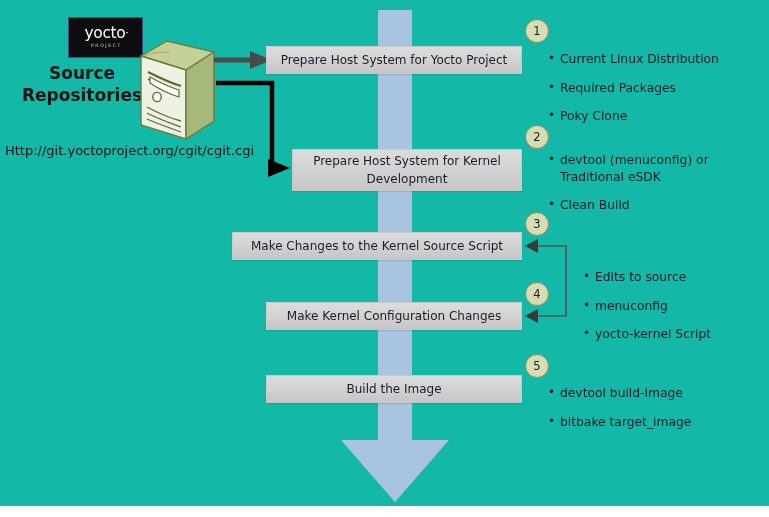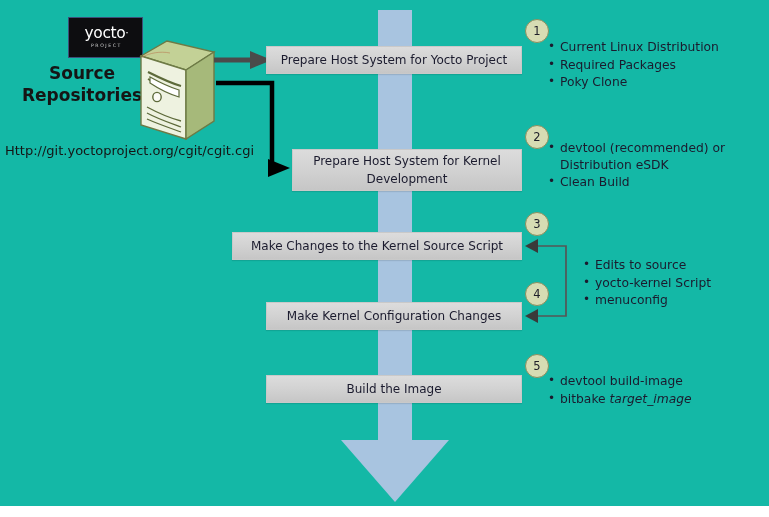--- a/index.html
+++ b/index.html
@@ -146,33 +146,33 @@
     line-height: 16.5px;
   }
   .bullets ul {
     margin: 0;
     padding: 0;
     list-style: none;
   }
   .bullets li {
     position: relative;
     padding-left: 12px;
-    margin: 0 0 1px 0;
+    margin: 12px 0 1px 0;
     white-space: nowrap;
   }
   .bullets li::before {
     content: "\2022";
     position: absolute;
     left: 0;
     top: -1px;
     font-size: 12px;
     color: #1b1b2e;
   }
   .bullets li.wrap { white-space: normal; }
-  .ital { font-style: italic; }
+  .ital { }
 
   
   .conn { position: absolute; }
 </style>
 </head>
 <body>
 
 <div id="canvas">
 
   <div class="blue-shaft"></div>
@@ -245,21 +245,21 @@
   </div>
 
   <div class="pbox" style="left:292px; top:149px; width:230px; height:42px;">
     <span>Prepare Host System for Kernel Development</span>
   </div>
   <div class="step-circle" style="left:525px; top:125px;">
     <span>2</span>
   </div>
   <div class="bullets" style="left:548px; top:140px; width:180px;">
     <ul>
-      <li class="wrap">devtool (recommended) or Distribution eSDK</li>
+      <li class="wrap">devtool (menuconfig) or Traditional eSDK</li>
       <li>Clean Build</li>
     </ul>
   </div>
 
   <div class="pbox" style="left:232px; top:232px; width:290px; height:28px;">
     <span>Make Changes to the Kernel Source Script</span>
   </div>
   <div class="step-circle" style="left:525px; top:212px;">
     <span>3</span>
   </div>
@@ -267,22 +267,22 @@
   <div class="pbox" style="left:266px; top:302px; width:256px; height:28px;">
     <span>Make Kernel Configuration Changes</span>
   </div>
   <div class="step-circle" style="left:525px; top:282px;">
     <span>4</span>
   </div>
 
   <div class="bullets" style="left:583px; top:257px;">
     <ul>
       <li>Edits to source</li>
+      <li>menuconfig</li>
       <li>yocto-kernel Script</li>
-      <li>menuconfig</li>
     </ul>
   </div>
 
   <div class="pbox" style="left:266px; top:375px; width:256px; height:28px;">
     <span>Build the Image</span>
   </div>
   <div class="step-circle" style="left:525px; top:354px;">
     <span>5</span>
   </div>
   <div class="bullets" style="left:548px; top:373px;">

